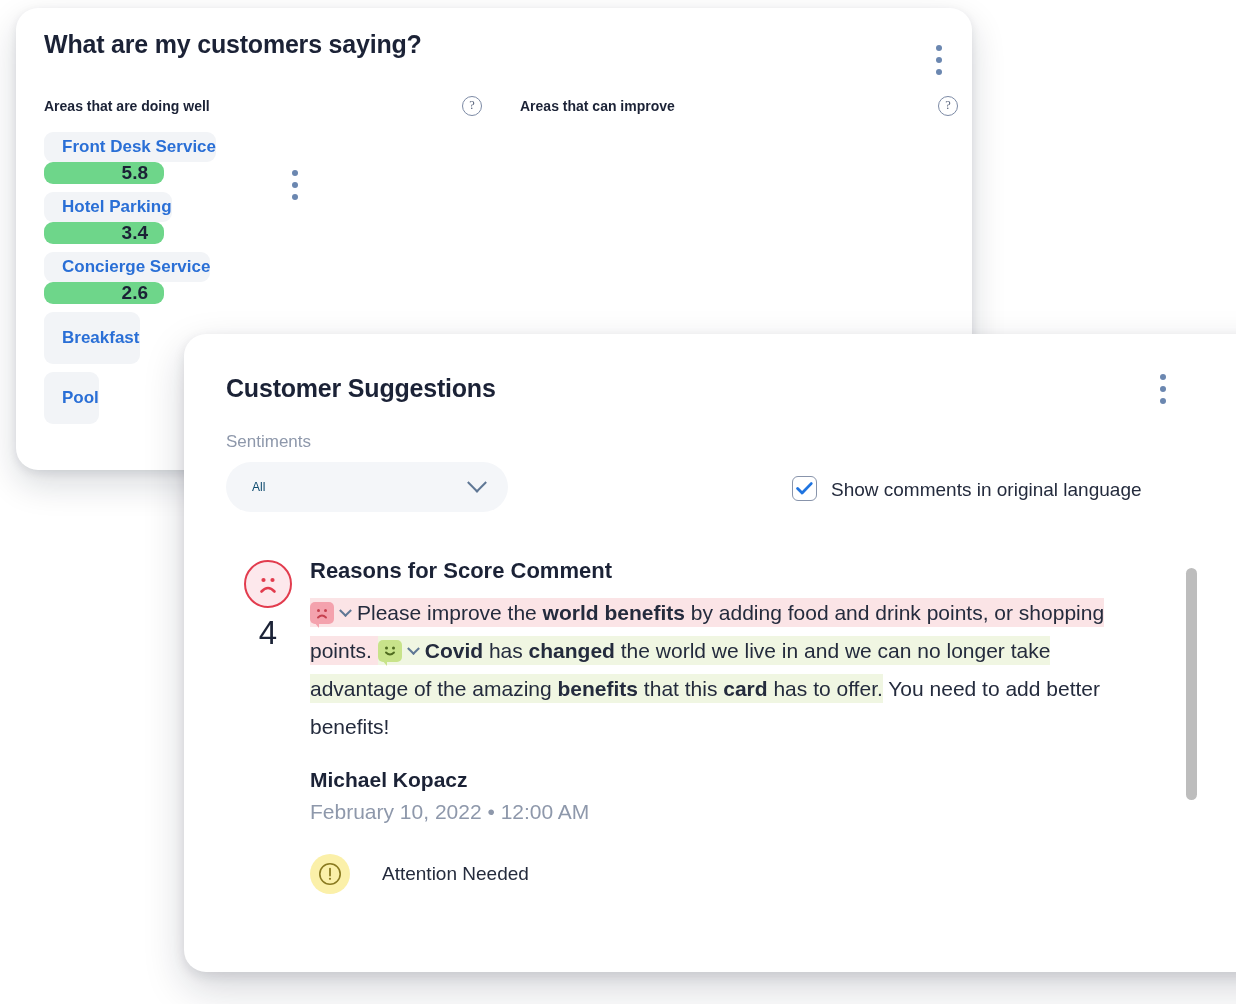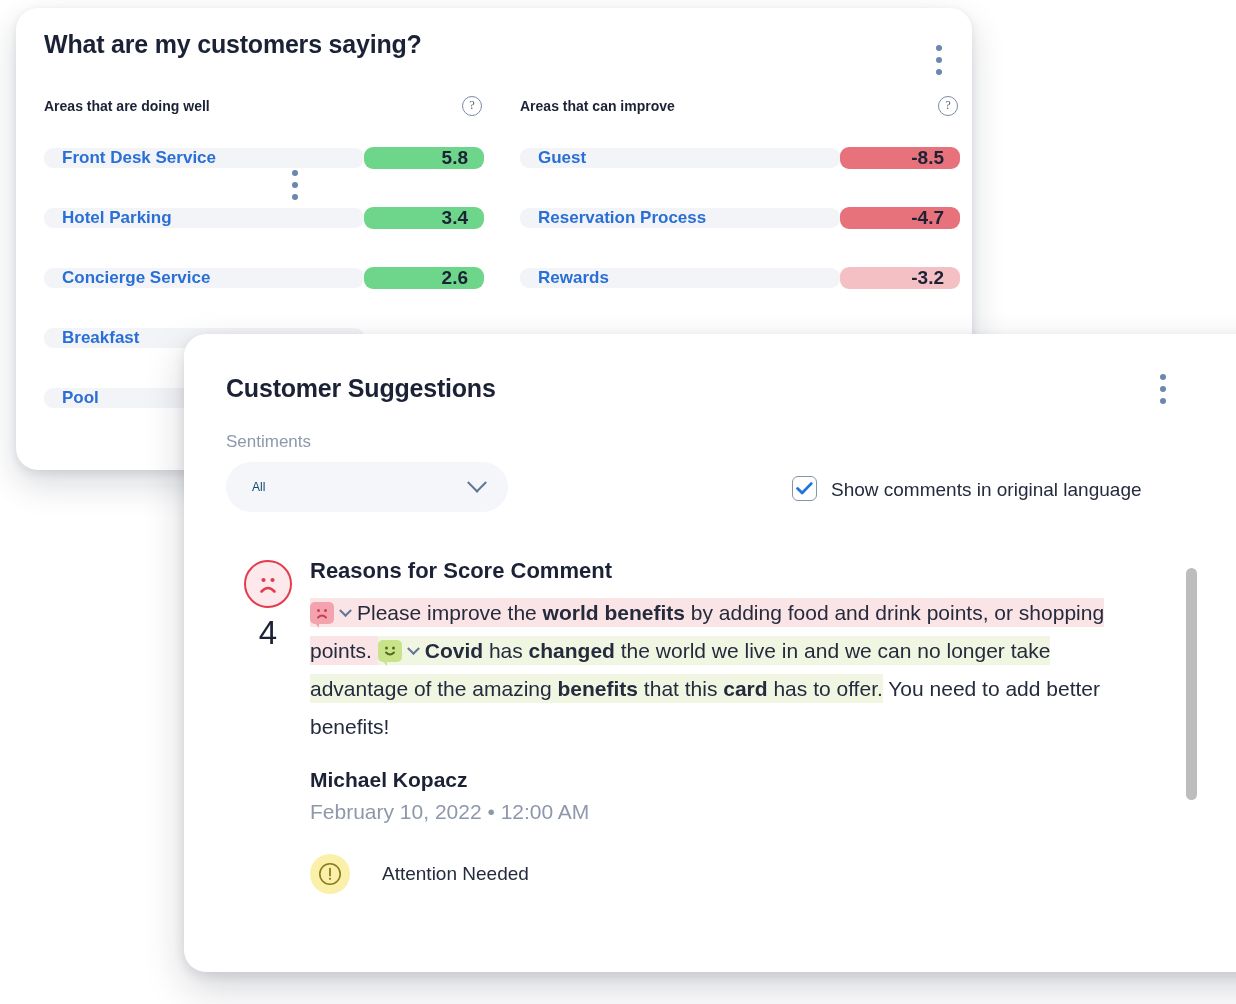--- a/index.html
+++ b/index.html
@@ -40,21 +40,21 @@
     margin-bottom: 16px; padding-right: 2px;
   }
   .col-head-label { font-size: 14px; font-weight: bold; color: #1b2236; }
   .help-icon {
     width: 20px; height: 20px; border-radius: 50%;
     border: 1.6px solid #7c8aa5; color: #57627a;
     font-size: 12.5px; line-height: 17px; text-align: center;
     font-family: "Liberation Serif", serif; cursor: pointer;
   }
   .rows { display: flex; flex-direction: column; gap: 8px; position: relative; }
-  .row { display: flex; align-items: center; gap: 0; height: 52px; }
+  .row { display: flex; align-items: flex-start; gap: 0; height: 52px; flex-direction: column; }
   .row-label {
     flex: 1; background: #f2f4f7; border-radius: 9px;
     display: flex; align-items: center; padding-left: 18px;
     font-size: 17px; font-weight: bold; color: #2a6fd6;
     cursor: pointer;
   }
   .row-bar {
     width: 120px; border-radius: 9px;
     display: flex; align-items: center; justify-content: flex-end;
     padding-right: 16px; font-size: 19px; font-weight: bold; color: #1b2236;
@@ -200,42 +200,20 @@
             <div class="row-label">Pool</div>
             <div class="row-bar" style="background:#cdeed7"></div>
           </div>
         </div>
       </div>
 
       <div class="col">
         <div class="col-head">
           <span class="col-head-label">Areas that can improve</span>
           <span class="help-icon">?</span>
-        </div>
-        <div class="rows">
-          <div class="row">
-            <div class="row-label">Guest</div>
-            <div class="row-bar" style="background:#e8727c">-8.5</div>
-          </div>
-          <div class="row">
-            <div class="row-label">Reservation Process</div>
-            <div class="row-bar" style="background:#e8727c">-4.7</div>
-          </div>
-          <div class="row">
-            <div class="row-label">Rewards</div>
-            <div class="row-bar" style="background:#f4c0c4">-3.2</div>
-          </div>
-          <div class="row">
-            <div class="row-label"></div>
-            <div class="row-bar" style="background:#fadfe1"></div>
-          </div>
-          <div class="row">
-            <div class="row-label"></div>
-            <div class="row-bar" style="background:#fdeeef"></div>
-          </div>
         </div>
       </div>
     </div>
 
     <div class="dots-sep">
       <i></i>
       <i></i>
       <i></i>
     </div>
   </div>

